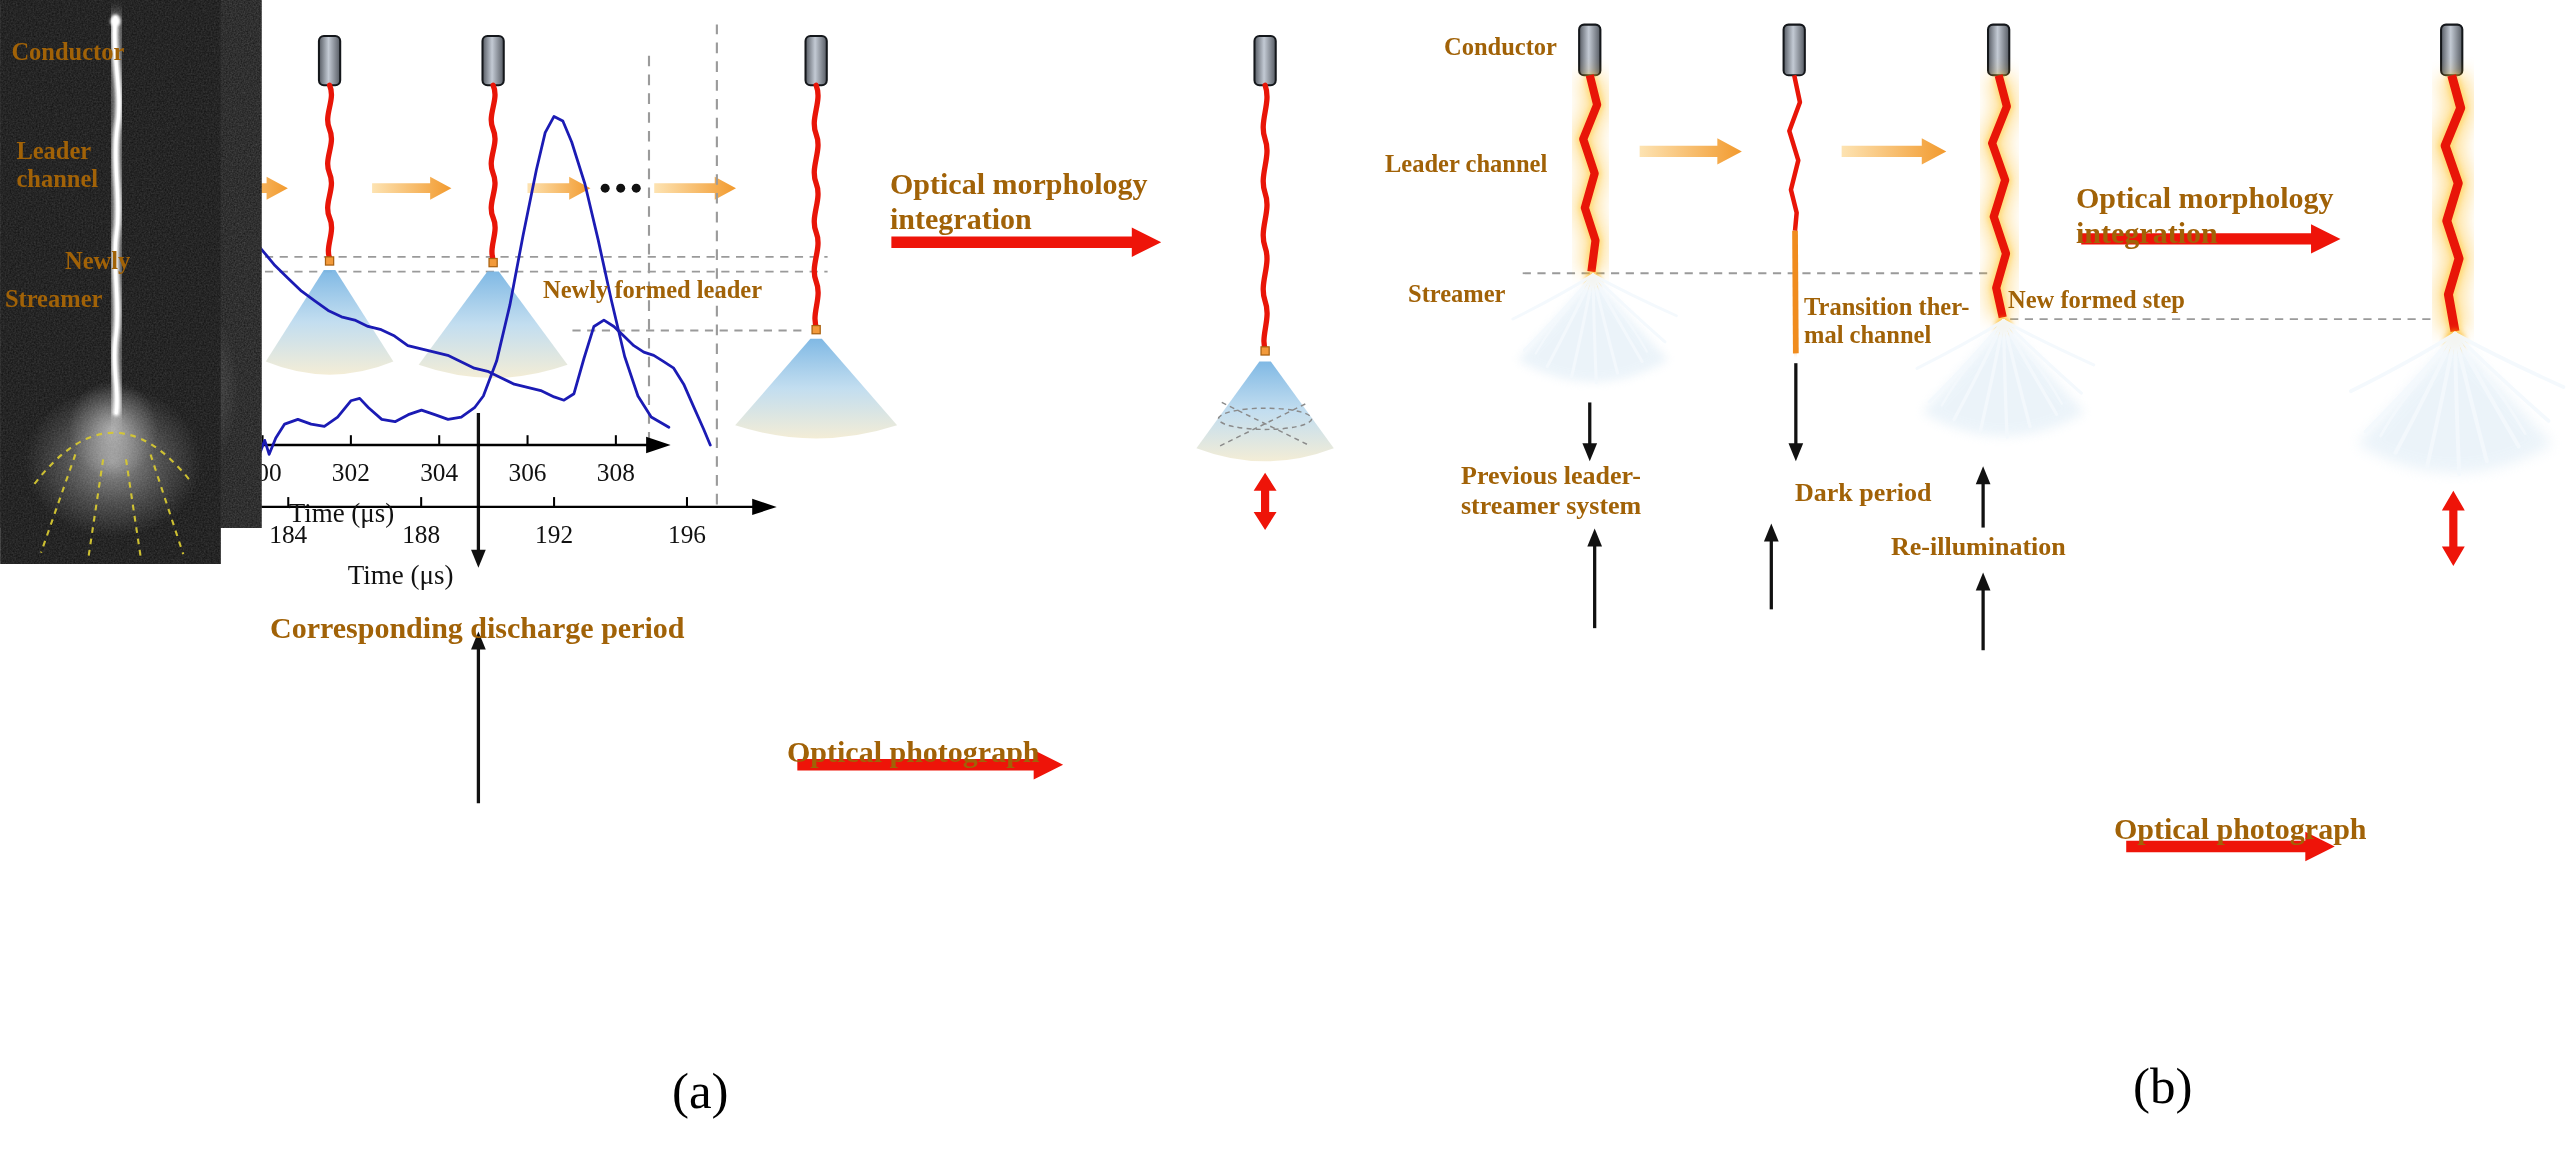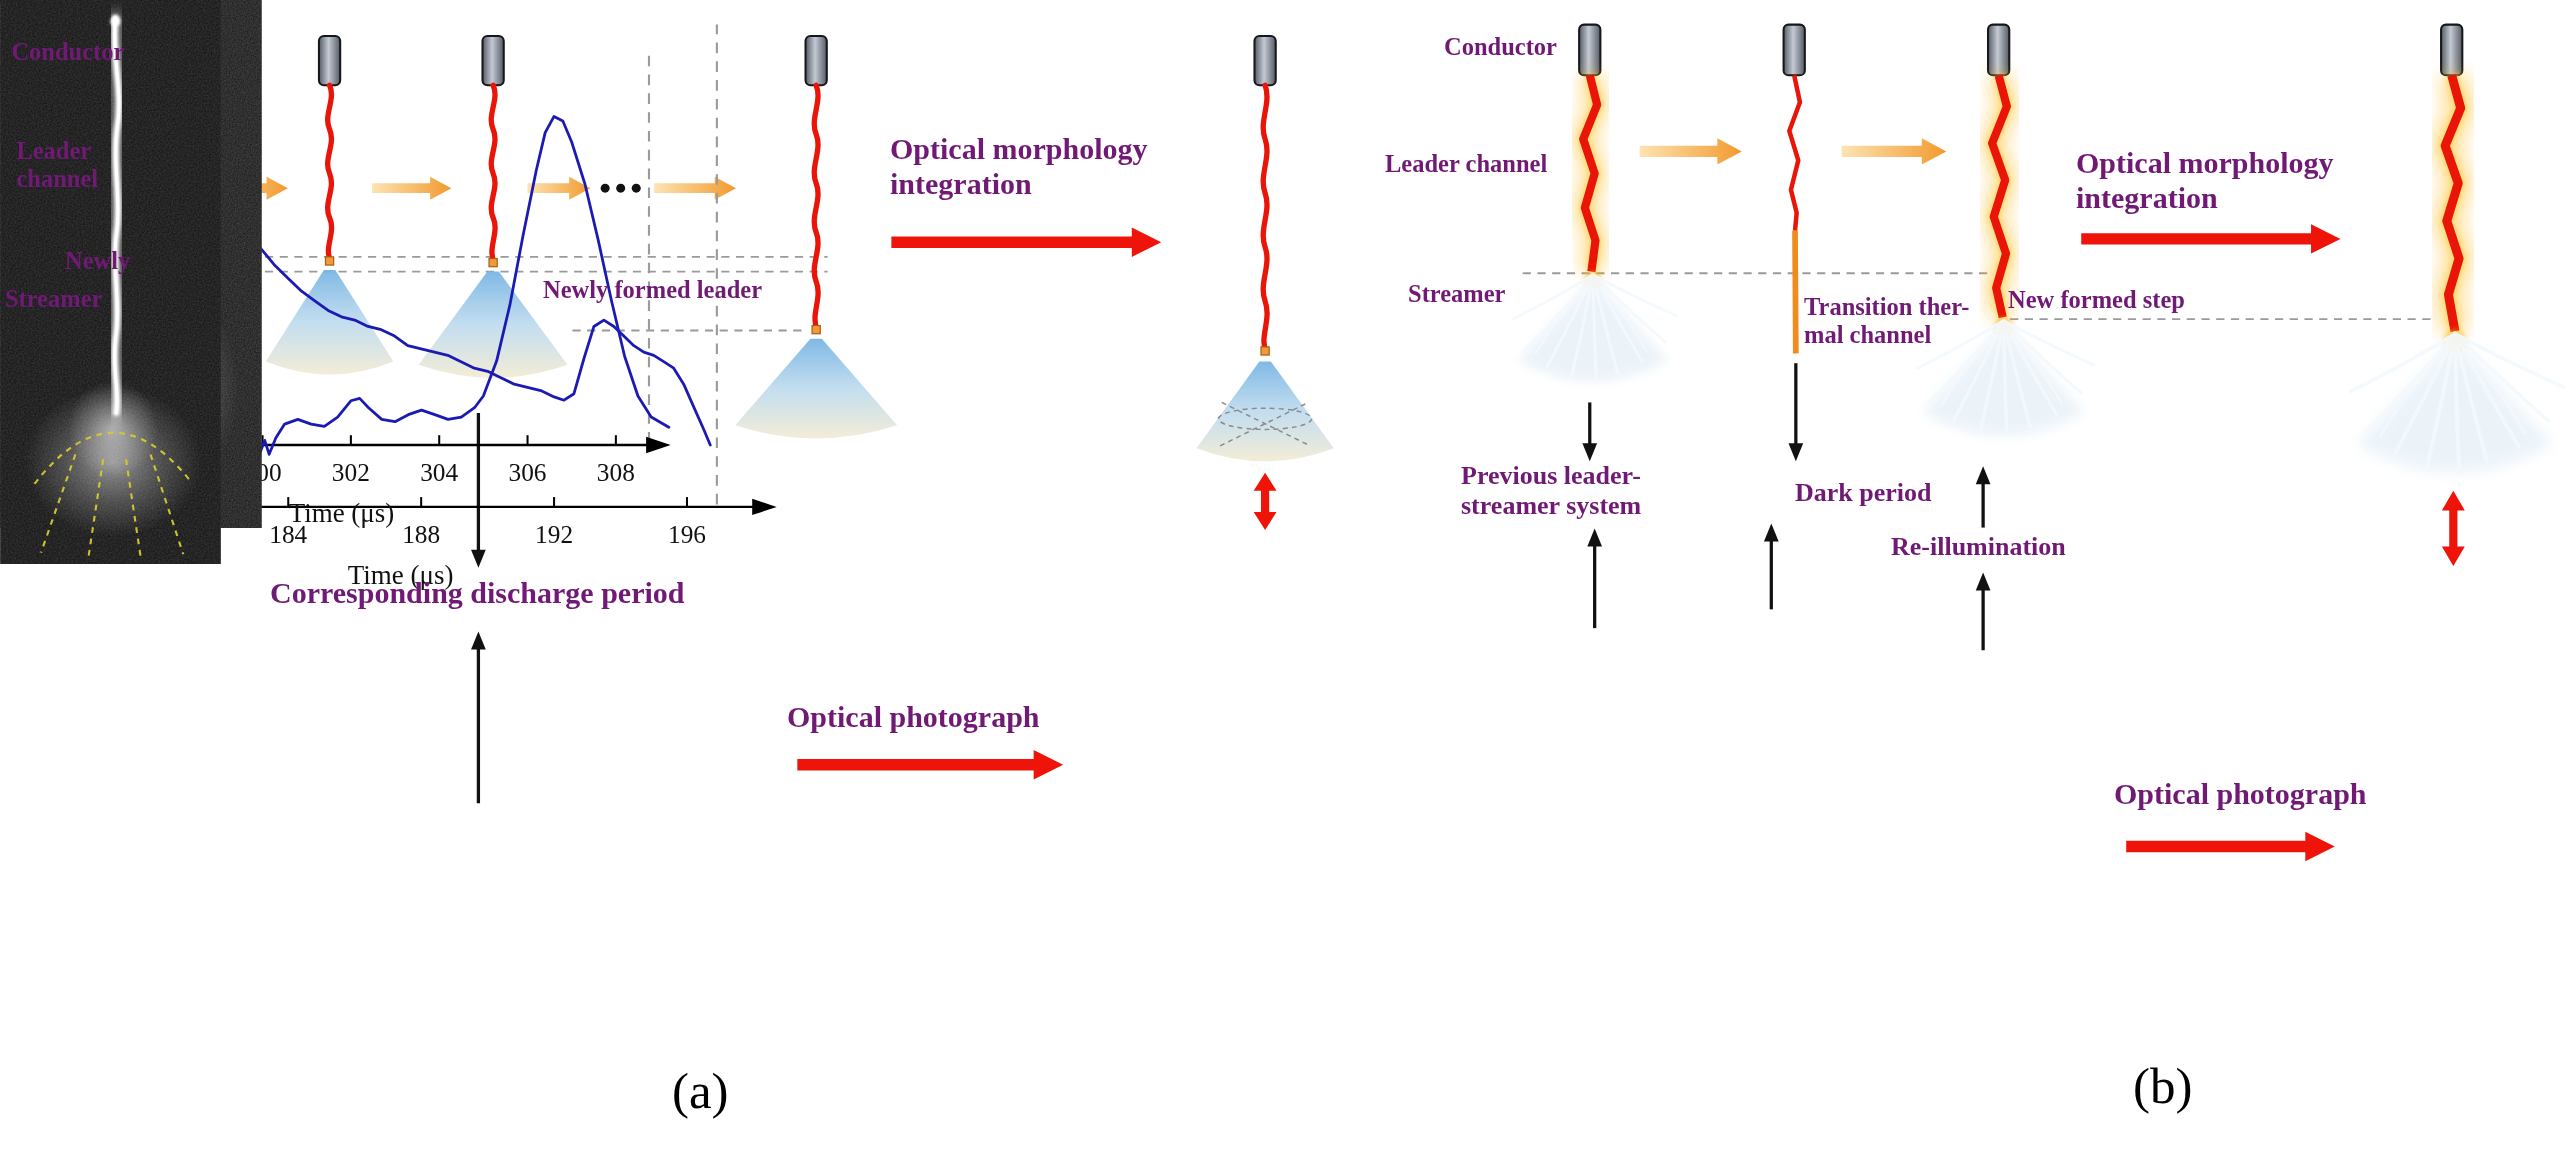--- a/index.html
+++ b/index.html
@@ -3,23 +3,23 @@
 <meta charset="utf-8">
 <style>
   html,body{margin:0;padding:0;background:#fff;}
   #fig{position:relative;width:2576px;height:1150px;background:#fff;overflow:hidden;
        font-family:"Liberation Serif",serif;}
   #fig svg{position:absolute;left:0;top:0;}
   #chartA{left:49px;top:491px;}
   #chartB{left:1427px;top:556px;}
   #photoA{left:1109px;top:532px;}
   #photoB{left:2351px;top:572px;}
-  .lbl{position:absolute;font-weight:700;color:#701a75;font-size:24.5px;line-height:1.16;white-space:nowrap;}
+  .lbl{position:absolute;font-weight:700;color:#a16207;font-size:24.5px;line-height:1.16;white-space:nowrap;}
   .lbl-md{font-size:26px;}
-  .lbl-lg{font-size:30px;}
+  .lbl-lg{font-size:30px;margin-top:35px;}
   .tc{}
   .letter{position:absolute;font-weight:400;font-size:51px;color:#000;line-height:1;}
   .blk{display:block;}
 </style>
 </head>
 <body>
 
 <div id="fig">
 
   <svg id="art" width="2576" height="1150" viewBox="0 0 3150 1406">

